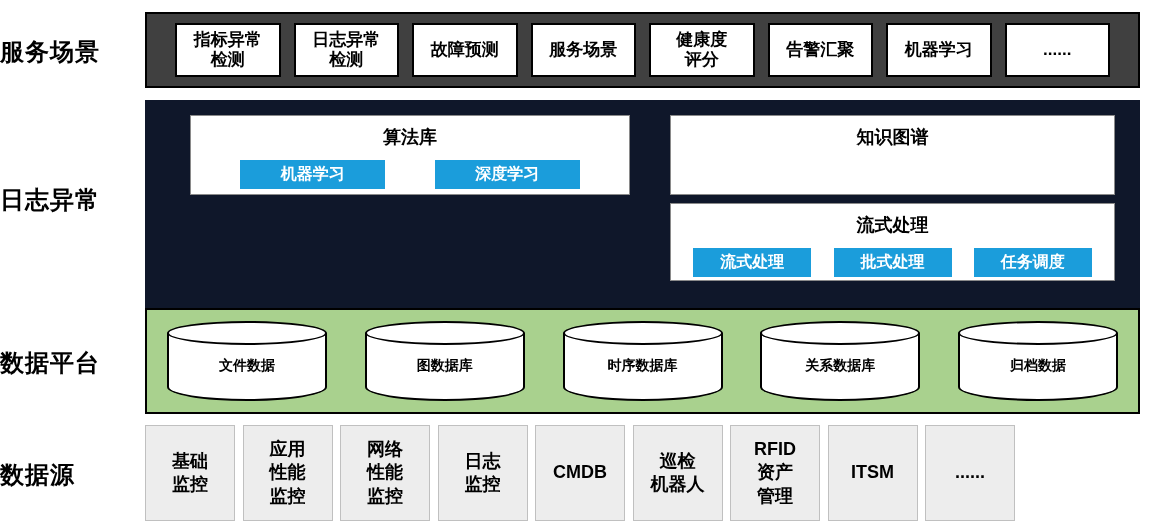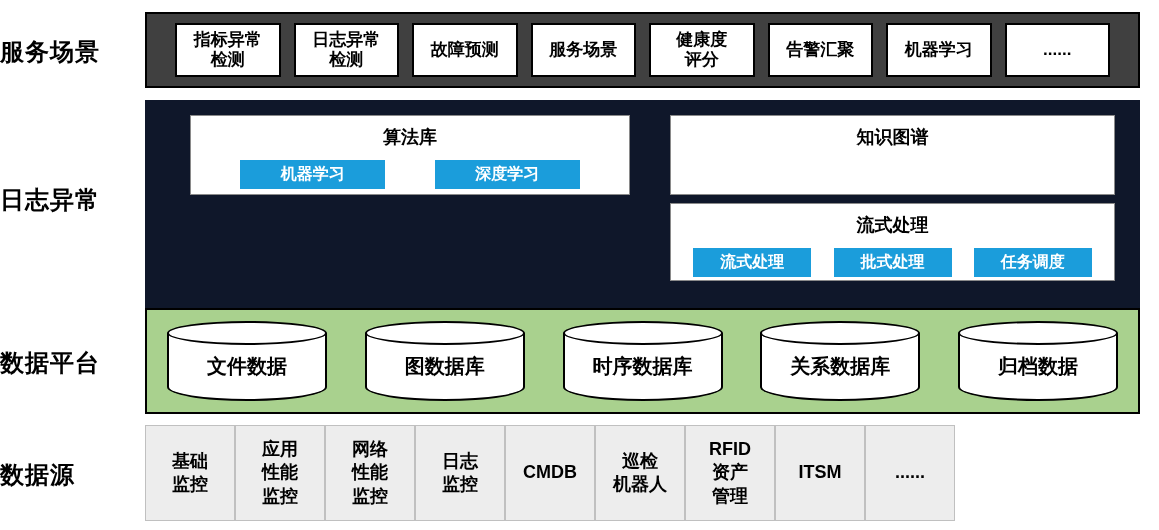--- a/index.html
+++ b/index.html
@@ -128,30 +128,31 @@
     background: #fff;
     border: 2px solid #000;
     border-top: none;
     border-radius: 0 0 80px 80px / 0 0 14px 14px;
     box-sizing: border-box;
     z-index: 1;
     display: flex;
     align-items: center;
     justify-content: center;
   }
-  .db-label { font-size: 20px; font-weight: bold; }
+  .db-label { font-size: 14px; font-weight: bold; }
 
   
   .sources {
     position: absolute;
     left: 145px;
     top: 425px;
     width: 870px;
     height: 96px;
     display: flex;
+    justify-content: space-between;
   }
   .src-box {
     width: 90px;
     background: #EDEDED;
     border: 1px solid #c0c0c0;
     box-sizing: border-box;
     display: flex;
     align-items: center;
     justify-content: center;
     font-size: 18px;

